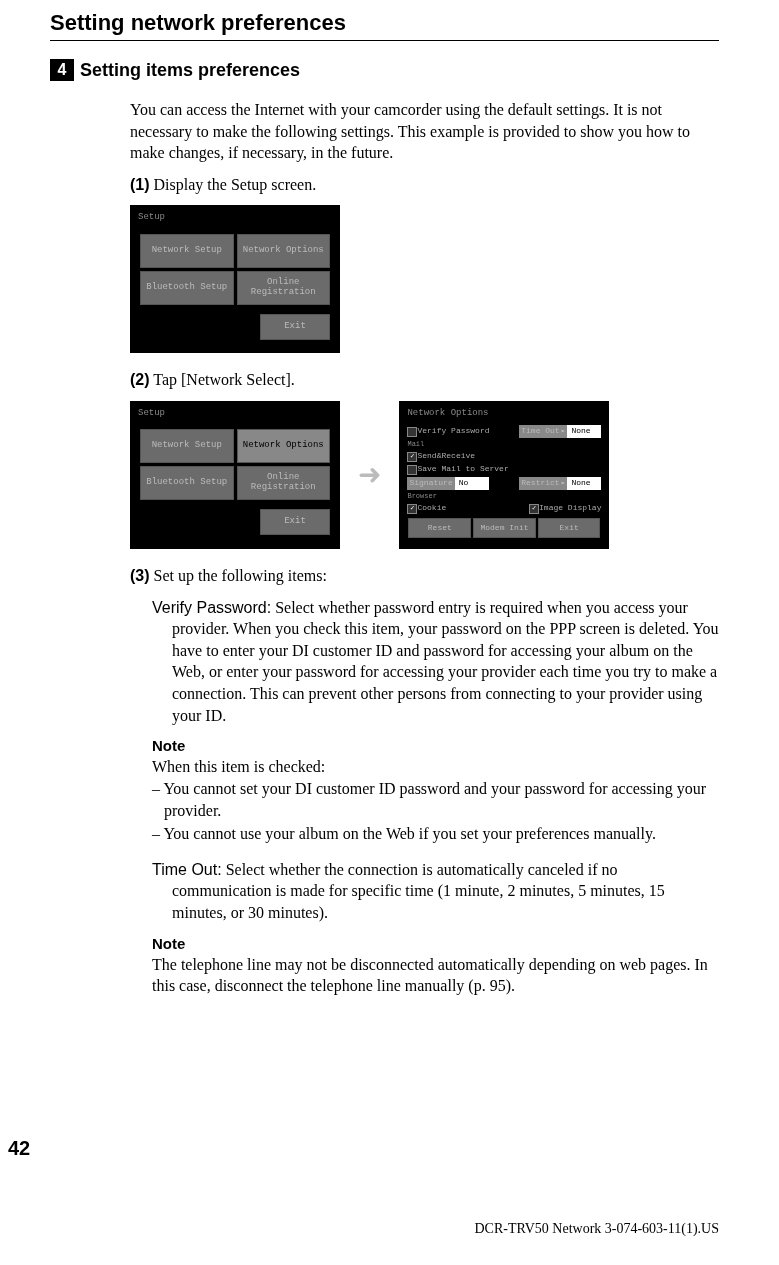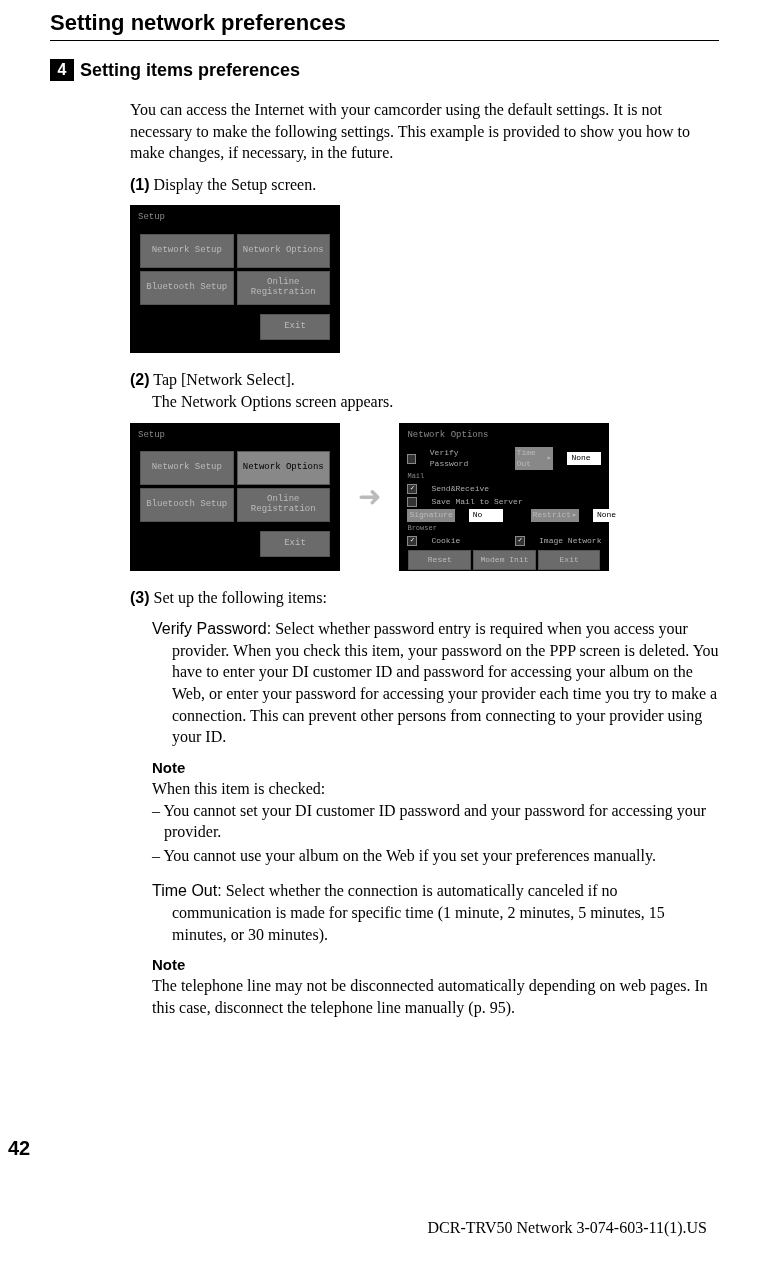--- a/index.html
+++ b/index.html
@@ -126,21 +126,21 @@
   
   .netopt {
     font-size: 8px;
     color: #aaa;
     padding: 0 4px;
     font-family: 'Courier New', monospace;
   }
   .netopt .row {
     display: flex;
     align-items: center;
-    gap: 14px;
+    gap: 0;
     margin: 2px 0;
   }
   .chk {
     width: 8px; height: 8px;
     border: 1px solid #888;
     background: #333;
     display: inline-flex;
     align-items: center;
     justify-content: center;
     font-size: 7px;
@@ -204,23 +204,23 @@
   .page-num {
     position: absolute;
     left: 8px;
     bottom: 105px;
     font-family: Arial, Helvetica, sans-serif;
     font-weight: bold;
     font-size: 20px;
   }
   .footer {
     position: absolute;
-    right: 72px;
+    right: 60px;
     bottom: 28px;
-    font-size: 16px;
+    font-size: 14px;
   }
 </style>
 </head>
 <body>
 
 <div class="page">
 
   <h1 class="title">Setting network preferences</h1>
   <div class="title-underline"></div>
 
@@ -250,21 +250,20 @@
 Registration</div>
           </div>
           <div class="screen-btn exit-btn">Exit</div>
         </div>
       </div>
     </div>
 
     <div class="step">
       <span class="step-num">(2)</span>
       <span>Tap [Network Select].</span><br>
-      <span style="margin-left:22px;display:inline-block;">The Network Options screen appears.</span>
     </div>
 
     <div class="screenshot-row">
 
       <div class="screenshot">
         <div class="screen-title">Setup</div>
         <div class="screen-inner">
           <div class="btn-grid">
             <div class="screen-btn">Network Setup</div>
             <div class="screen-btn active">Network Options</div>
@@ -311,21 +310,21 @@
                 <span>▸</span>
               </span>
             <span class="dropdown-val">None</span>
           </div>
           <div class="section-label">Browser</div>
           <div class="row">
             <span class="chk checked"></span>
             <span>Cookie</span>
             <span style="flex:1"></span>
             <span class="chk checked"></span>
-            <span>Image Network</span>
+            <span>Image Display</span>
           </div>
           <div class="netopt-bottom">
             <div class="screen-btn">Reset</div>
             <div class="screen-btn">Modem Init</div>
             <div class="screen-btn">Exit</div>
           </div>
         </div>
       </div>
     </div>
 

